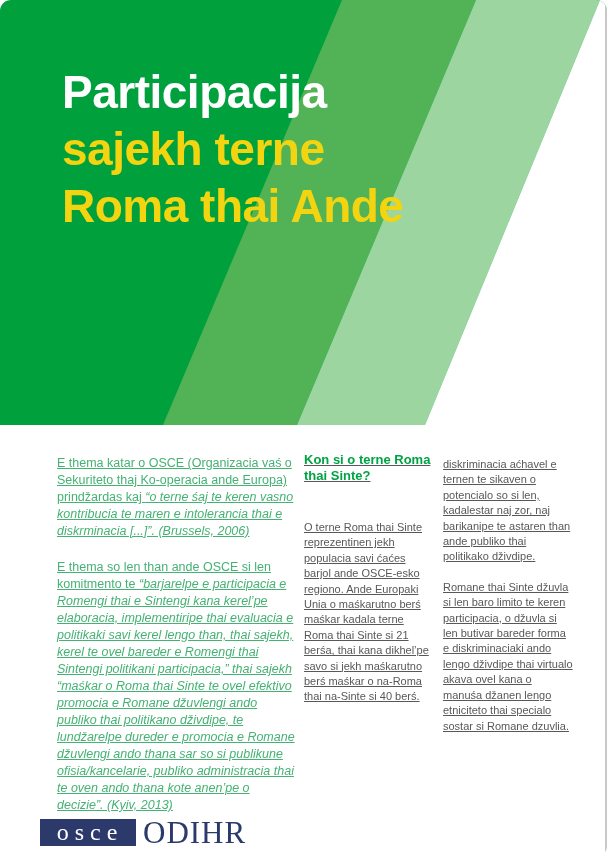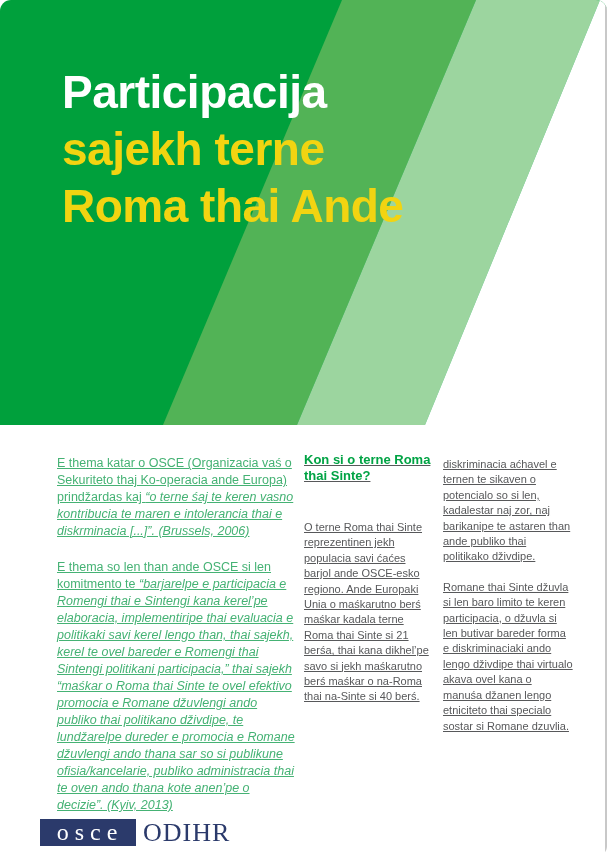--- a/index.html
+++ b/index.html
@@ -88,21 +88,21 @@
     display:flex;align-items:center;justify-content:center;
     width:96px;height:27px;
     background:var(--logo-navy);
     color:#ffffff;
     font-size:24px;line-height:27px;
     letter-spacing:6px;
     padding-left:4px; 
   }
   .odihr-text{
     color:var(--logo-navy);
-    font-size:26px;line-height:27px;
+    font-size:31px;line-height:27px;
     letter-spacing:1px;
     margin-left:7px;
   }
   
   .page-edge{
     position:absolute;right:0;top:0;bottom:0;width:2px;
     background:var(--edge-gray);
   }
 </style>
 </head>

